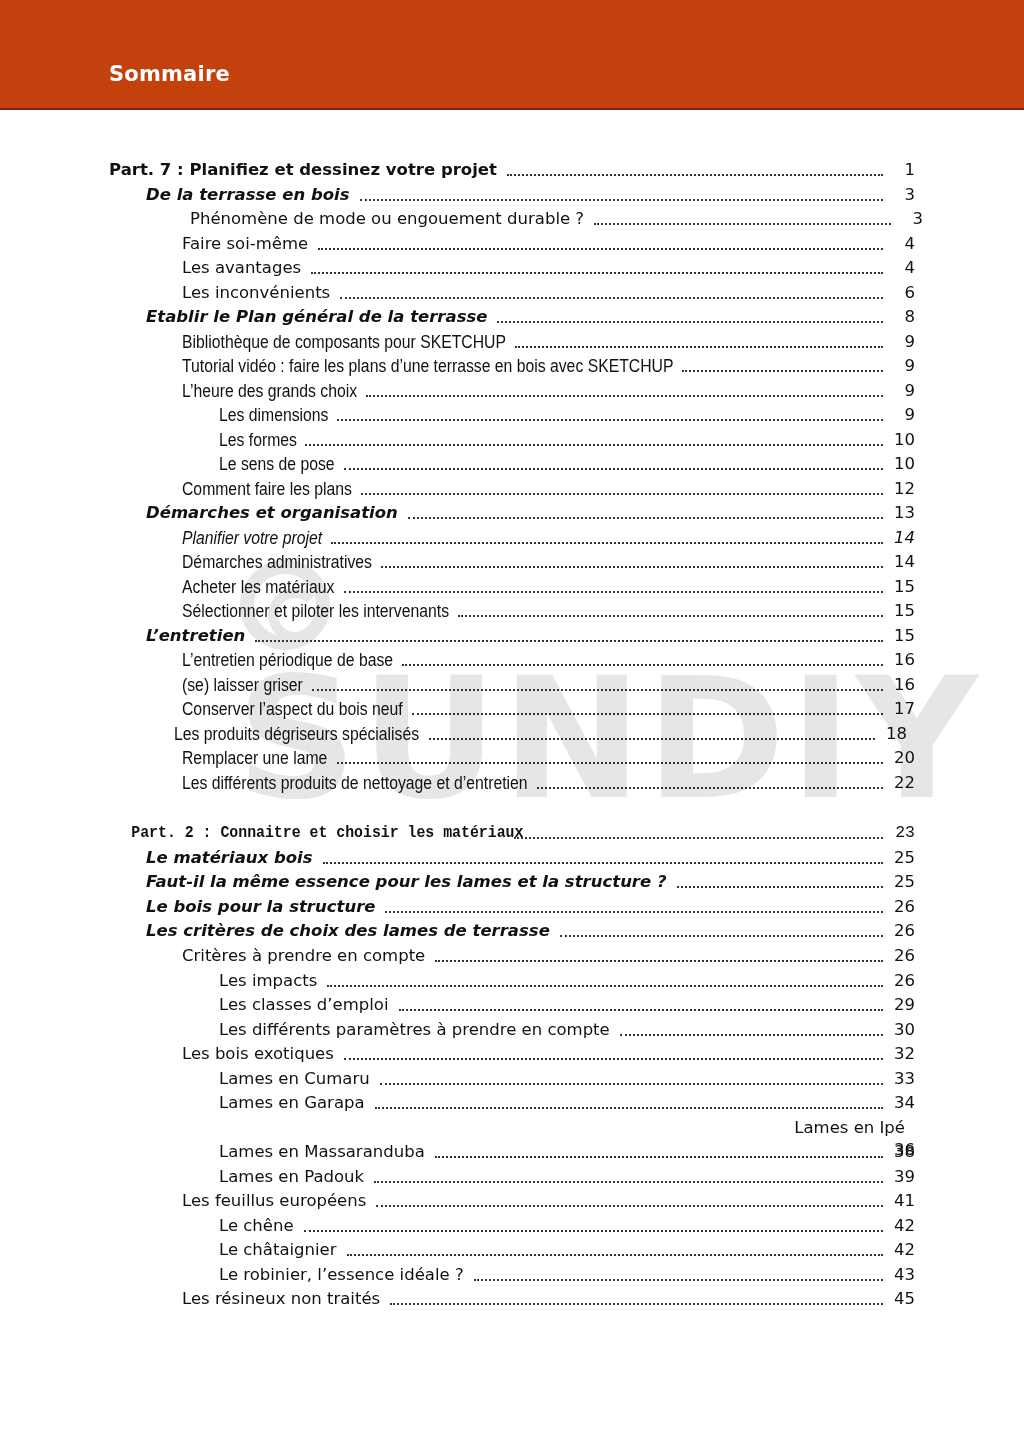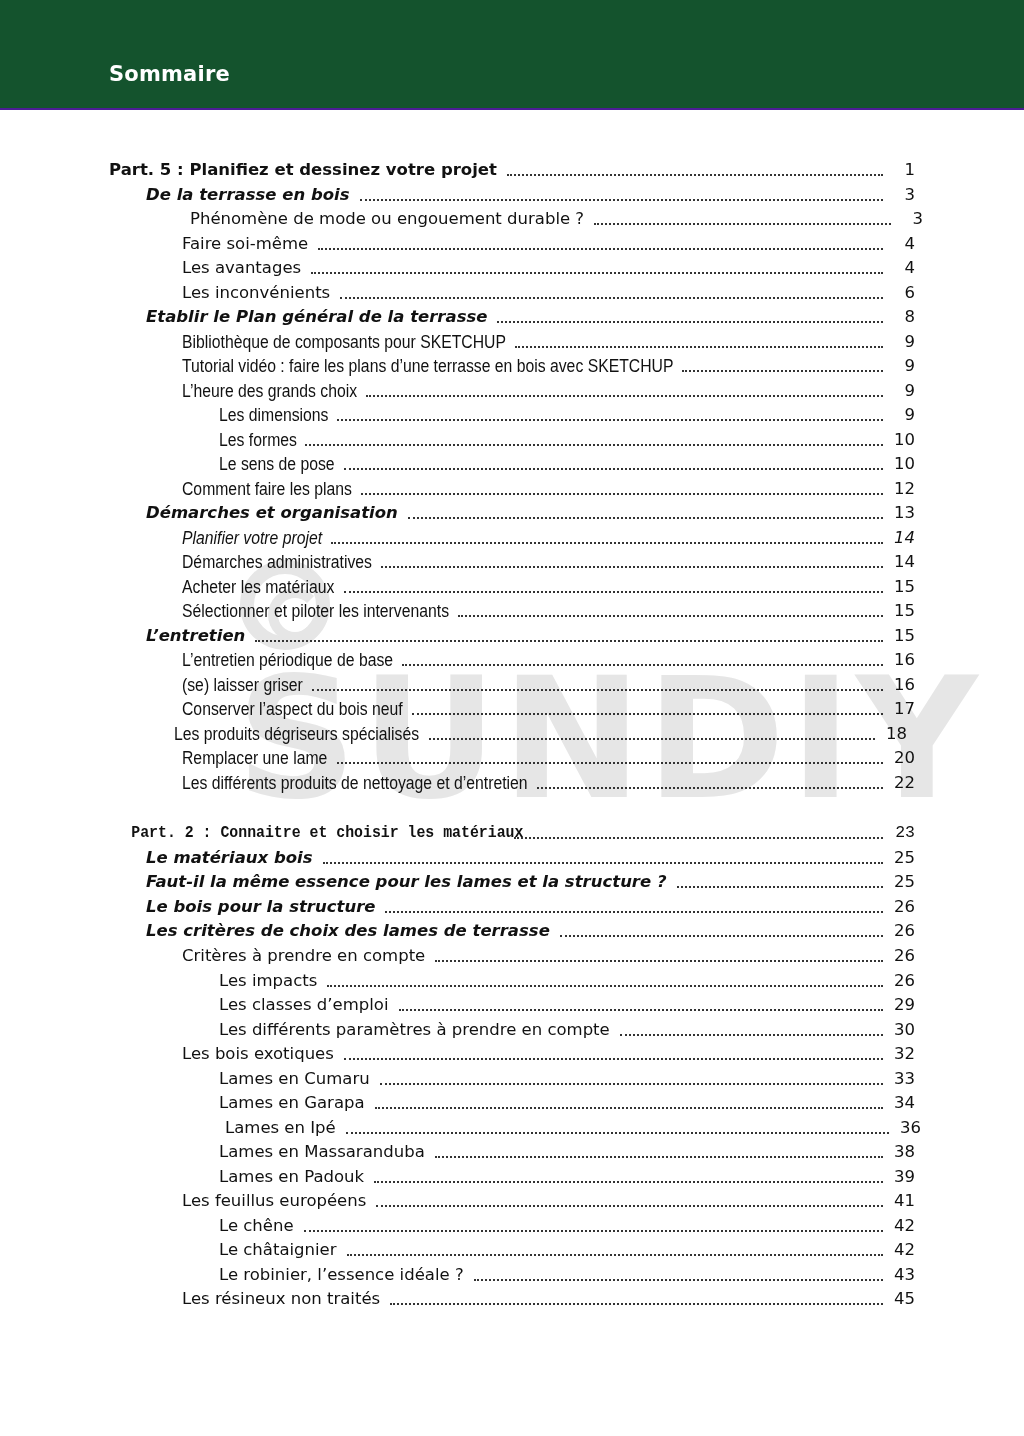--- a/index.html
+++ b/index.html
@@ -13,22 +13,22 @@
       position: relative;
       overflow: hidden;
       font-family: "DejaVu Sans", sans-serif;
       color: #111111;
     }
     .header-band {
       position: absolute;
       left: 0; top: 0;
       width: 1024px;
       height: 108px;
-      background: #14532d;
-      border-bottom: 2px solid #4c1d95;
+      background: #c2410c;
+      border-bottom: 2px solid #7f1d1d;
     }
     .header-title {
       position: absolute;
       left: 109px;
       top: 62px;
       font-family: "DejaVu Sans", sans-serif;
       font-weight: bold;
       font-size: 21px;
       color: #ffffff;
       letter-spacing: 0.2px;
@@ -125,21 +125,21 @@
   <div class="header-title">Sommaire</div>
 </div>
 
 <div class="watermark">
   <div class="wm-copy"></div>
   <div class="wm-text">SUNDIY</div>
 </div>
 
 <div class="toc" id="toc">
     <div class="toc-row lvl0" style="left: 109px; top: 159px; width: 806px;">
-      <span class="label">Part. 5 : Planifiez et dessinez votre projet</span>
+      <span class="label">Part. 7 : Planifiez et dessinez votre projet</span>
       <span class="leader"></span>
       <span class="page">1</span>
     </div>
     <div class="toc-row lvl1" style="left: 146px; top: 183.5px; width: 769px;">
       <span class="label">De la terrasse en bois</span>
       <span class="leader"></span>
       <span class="page">3</span>
     </div>
     <div class="toc-row lvl2 sans" style="left: 190px; top: 208px; width: 733px; align-items: center;">
       <span class="label">Phénomène de mode ou engouement durable ?</span>
@@ -314,21 +314,21 @@
     <div class="toc-row lvl3 sans" style="left: 219px; top: 1067.5px; width: 696px;">
       <span class="label">Lames en Cumaru</span>
       <span class="leader"></span>
       <span class="page">33</span>
     </div>
     <div class="toc-row lvl3 sans" style="left: 219px; top: 1092px; width: 696px;">
       <span class="label">Lames en Garapa</span>
       <span class="leader"></span>
       <span class="page">34</span>
     </div>
-    <div class="toc-row lvl3 sans" style="left: 225px; top: 1116.5px; width: 696px;">
+    <div class="toc-row lvl3 sans" style="left: 219px; top: 1116.5px; width: 696px; flex-direction: column;">
       <span class="label">Lames en Ipé</span>
       <span class="leader"></span>
       <span class="page">36</span>
     </div>
     <div class="toc-row lvl3 sans" style="left: 219px; top: 1141px; width: 696px;">
       <span class="label">Lames en Massaranduba</span>
       <span class="leader"></span>
       <span class="page">38</span>
     </div>
     <div class="toc-row lvl3 sans" style="left: 219px; top: 1165.5px; width: 696px;">

